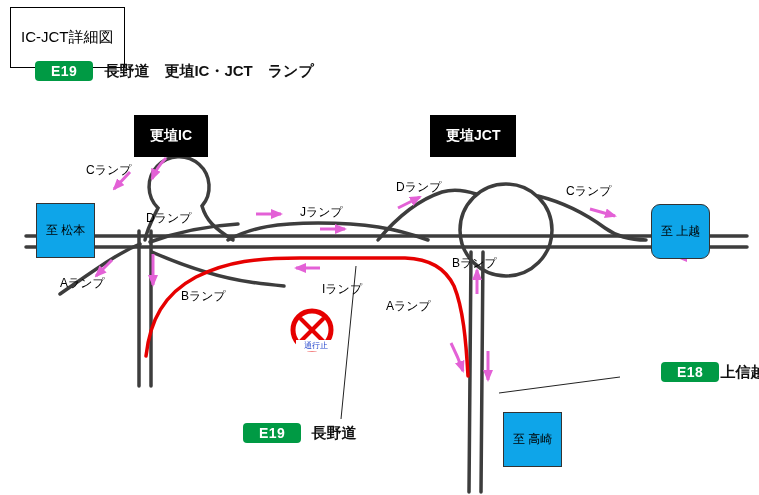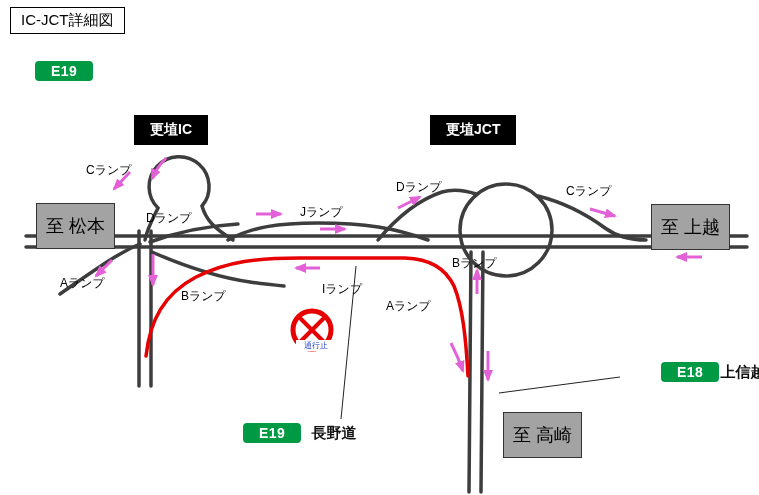--- a/index.html
+++ b/index.html
@@ -13,26 +13,26 @@
   #canvas{position:relative;width:759px;height:495px;background:#fff;overflow:hidden;}
   #roads{position:absolute;left:0;top:0;}
   .road{stroke:var(--road-dark);stroke-width:3.5;fill:none;stroke-linecap:round;}
   .road-red{stroke:var(--closed-red);stroke-width:3.5;fill:none;stroke-linecap:round;}
   .arrow{stroke:var(--arrow-magenta);stroke-width:3;fill:none;}
   .arrowhead{fill:var(--arrow-magenta);}
   .leader{stroke:#222;stroke-width:1;fill:none;}
   .sign-ring{fill:#fff;stroke:var(--closed-red);stroke-width:5;}
   .sign-x{stroke:var(--closed-red);stroke-width:4;stroke-linecap:round;}
   .abs{position:absolute;}
-  .title-box{border:1.6px solid #000;padding:3px 10px;font-size:15px;color:#000;background:#fff;white-space:nowrap;}
+  .title-box{border:1.6px solid #000;padding:20px 10px;font-size:15px;color:#000;background:#fff;white-space:nowrap;}
   .badge{display:inline-block;background:var(--badge-green);color:#fff;font-weight:bold;font-size:14px;padding:2px 16px;border-radius:4px;letter-spacing:.5px;}
   .h-title{font-size:15px;font-weight:bold;color:#111;white-space:nowrap;}
   .row{display:flex;align-items:center;gap:11px;}
-  .node-box{background:#000;color:#fff;font-size:14px;font-weight:bold;padding:6px 16px;white-space:nowrap;}
-  .dest-box{border:1px solid #333;background:#a3a3a3;color:#000;font-size:18px;padding:10px 9px;white-space:nowrap;}
+  .node-box{background:#000;color:#fff;font-size:14px;font-weight:bold;padding:12px 16px;white-space:nowrap;}
+  .dest-box{border:1px solid #333;background:#0ea5e9;color:#000;font-size:12px;padding:18px 9px;white-space:nowrap;}
   .ramp-label{font-size:12px;color:#000;white-space:nowrap;}
   .road-name{font-size:15px;font-weight:bold;color:#111;white-space:nowrap;text-align:right;}
   .closure-label{font-size:8px;color:#2244cc;background:#fff;padding:0 2px;white-space:nowrap;text-align:center;}
 </style>
 </head>
 <body>
 
 <div id="canvas">
 
   <svg id="roads" width="759" height="495" viewBox="0 0 759 495">
@@ -80,27 +80,28 @@
 
     <circle class="sign-ring" cx="312" cy="330" r="19"></circle>
     <line class="sign-x" x1="301" y1="319" x2="323" y2="341"></line>
     <line class="sign-x" x1="323" y1="319" x2="301" y2="341"></line>
   </svg>
 
   <div class="abs title-box" style="left:10px;top:7px;">IC-JCT詳細図</div>
 
   <div class="abs row" style="left:35px;top:61px;">
     <span class="badge">E19</span>
+    <span class="h-title">長野道　更埴IC・JCT　ランプ</span>
   </div>
 
   <div class="abs node-box" style="left:134px;top:115px;">更埴IC</div>
   <div class="abs node-box" style="left:430px;top:115px;">更埴JCT</div>
 
   <div class="abs dest-box" style="left:36px;top:203px;">至 松本</div>
-  <div class="abs dest-box" style="left:651px;top:204px;">至 上越</div>
+  <div class="abs dest-box" style="left:651px;top:204px;border-radius:9px;">至 上越</div>
   <div class="abs dest-box" style="left:503px;top:412px;">至 高崎</div>
 
   <div class="abs ramp-label" style="left:86px;top:162px;">Cランプ</div>
   <div class="abs ramp-label" style="left:146px;top:210px;">Dランプ</div>
   <div class="abs ramp-label" style="left:60px;top:275px;">Aランプ</div>
   <div class="abs ramp-label" style="left:181px;top:288px;">Bランプ</div>
   <div class="abs ramp-label" style="left:300px;top:204px;">Jランプ</div>
   <div class="abs ramp-label" style="left:322px;top:281px;">Iランプ</div>
   <div class="abs ramp-label" style="left:396px;top:179px;">Dランプ</div>
   <div class="abs ramp-label" style="left:566px;top:183px;">Cランプ</div>

